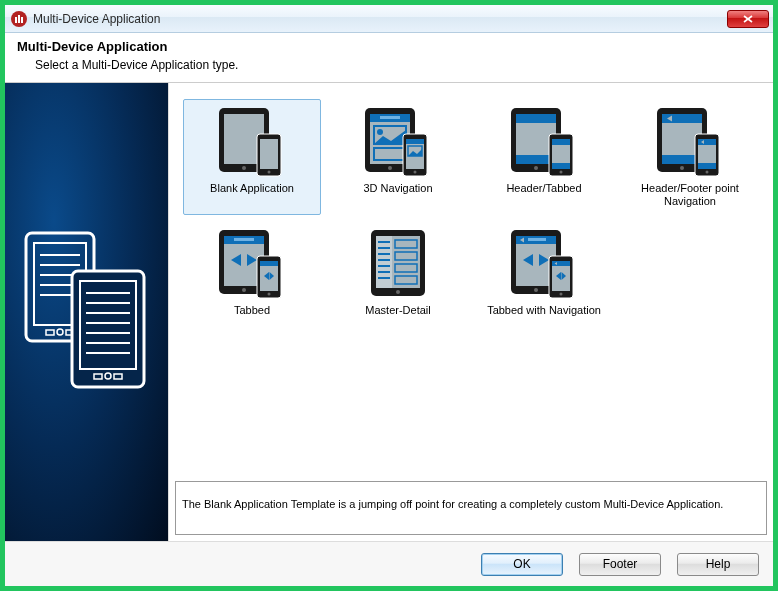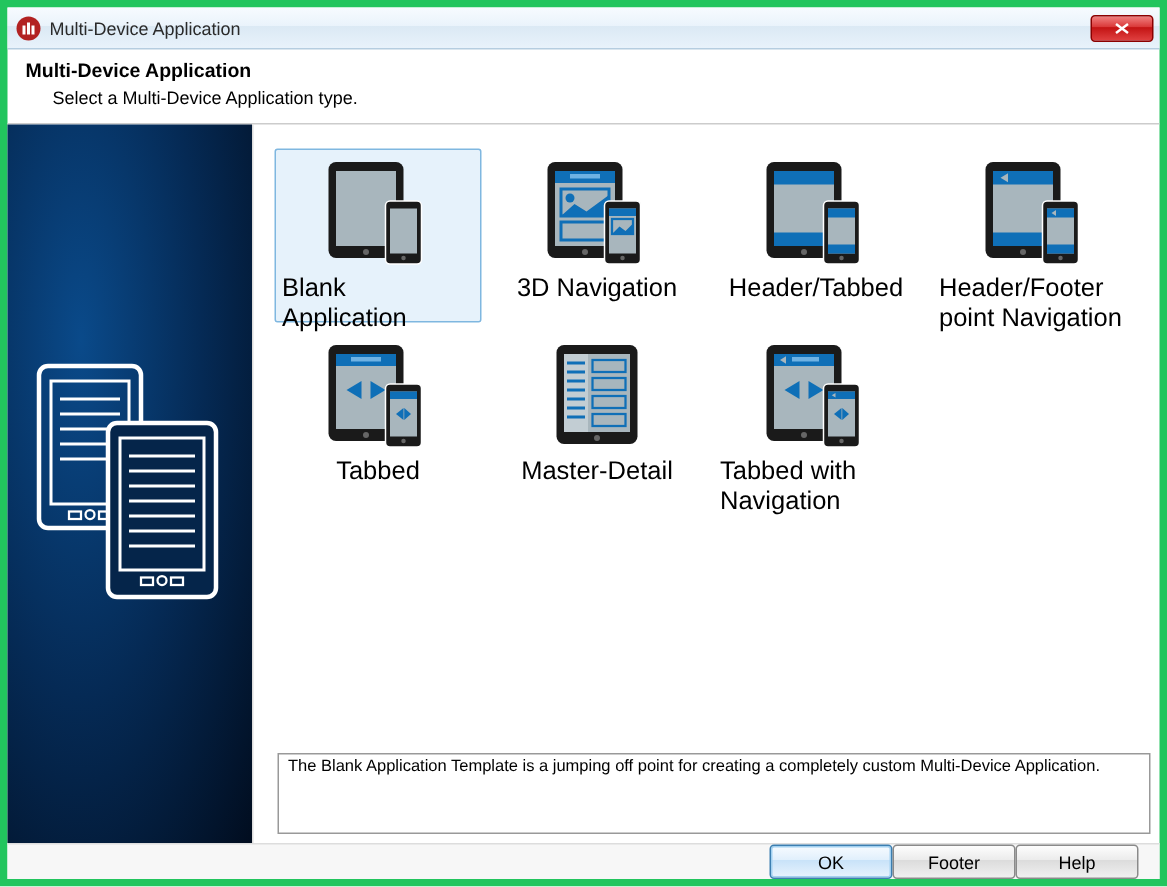--- a/index.html
+++ b/index.html
@@ -82,38 +82,38 @@
   .template-item.selected {
     background: #e6f2fb;
     border: 1px solid #7fb7e0;
   }
   .template-item .thumb {
     width: 90px; height: 72px;
     display: flex; align-items: center; justify-content: center;
   }
   .template-item .label {
     margin-top: 4px;
-    text-align: left;
-    font-size: 17px;
+    text-align: center;
+    font-size: 11px;
     line-height: 1.2;
     max-width: 128px;
   }
   .desc-box {
-    margin: 0 6px 6px 16px;
+    margin: 0 6px 6px 6px;
     height: 54px;
     border: 1px solid #999;
-    padding: 2px 6px;
+    padding: 16px 6px;
     font-size: 11px;
     color: #000;
     overflow: hidden;
   }
   .button-bar {
-    height: 24px;
+    height: 45px;
     display: flex; align-items: center; justify-content: flex-end;
-    gap: 0;
+    gap: 16px;
     padding-right: 14px;
     border-top: 1px solid #ddd;
     background: #f7f7f7;
   }
   .btn {
     min-width: 82px; height: 23px;
     border: 1px solid #8a8a8a;
     border-radius: 3px;
     background: linear-gradient(to bottom, #fdfdfd 0%, #ebebeb 45%, #dcdcdc 46%, #f0f0f0 100%);
     font-size: 12px;

